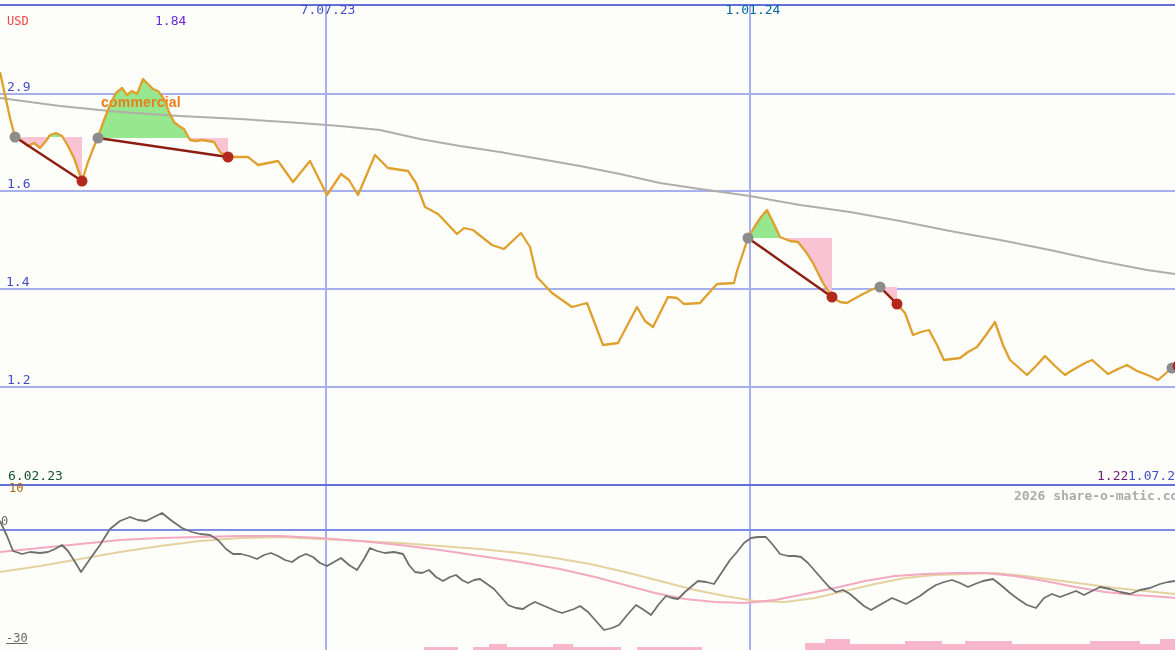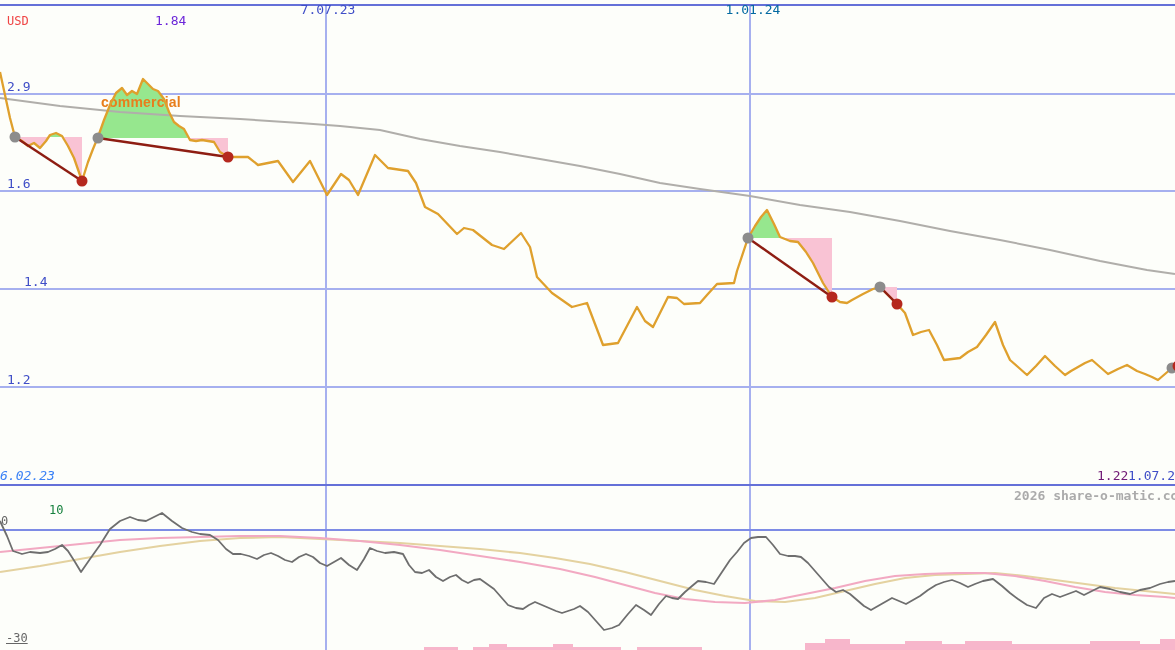--- a/index.html
+++ b/index.html
@@ -88,24 +88,24 @@
     </svg>
 
   <div class="lbl sm" style="left: 7px; top: 15px; color: #ef4444;">USD</div>
   <div class="lbl" style="left: 155px; top: 14px; color: #6d28d9;">1.84</div>
 
   <div class="lbl" style="left: 328px; top: 3px; transform: translateX(-50%); color: rgb(63, 78, 199);">7.07.23</div>
   <div class="lbl" style="left: 753px; top: 3px; transform: translateX(-50%); color: #0369a1;">1.01.24</div>
 
   <div class="lbl" style="left: 7px; top: 80px; color: rgb(63, 78, 199);">2.9</div>
   <div class="lbl" style="left: 7px; top: 177px; color: rgb(63, 78, 199);">1.6</div>
-  <div class="lbl" style="left: 24px; top: 275px; color: rgb(63, 78, 199);">1.4</div>
+  <div class="lbl" style="left: 6px; top: 275px; color: rgb(63, 78, 199);">1.4</div>
   <div class="lbl" style="left: 7px; top: 373px; color: rgb(63, 78, 199); text-align: center;">1.2</div>
 
-  <div class="lbl" style="left: 0; top: 469px; color: #3b82f6; font-style: italic;">6.02.23</div>
+  <div class="lbl" style="left: 8px; top: 469px; color: #14532d;">6.02.23</div>
   <div class="lbl" style="left: 1097px; top: 469px; color: #701a75;">1.22</div>
   <div class="lbl" style="left: 1128px; top: 469px; color: rgb(63, 78, 199);">1.07.24</div>
   <div class="lbl wm" style="left: 1014px; top: 489px; color: rgb(171, 171, 171);">2026 share-o-matic.com</div>
 
-  <div class="lbl sm" style="left: 9px; top: 504px; color: #15803d; margin-left: 40px;">10</div>
+  <div class="lbl sm" style="left: 9px; top: 482px; color: #a16207;">10</div>
   <div class="lbl sm" style="left: 1px; top: 515px; color: rgb(102, 102, 102);">0</div>
   <div class="lbl sm" style="left: 6px; top: 632px; color: rgb(102, 102, 102); text-decoration: underline;">-30</div>
 </div>
 
 </body></html>

